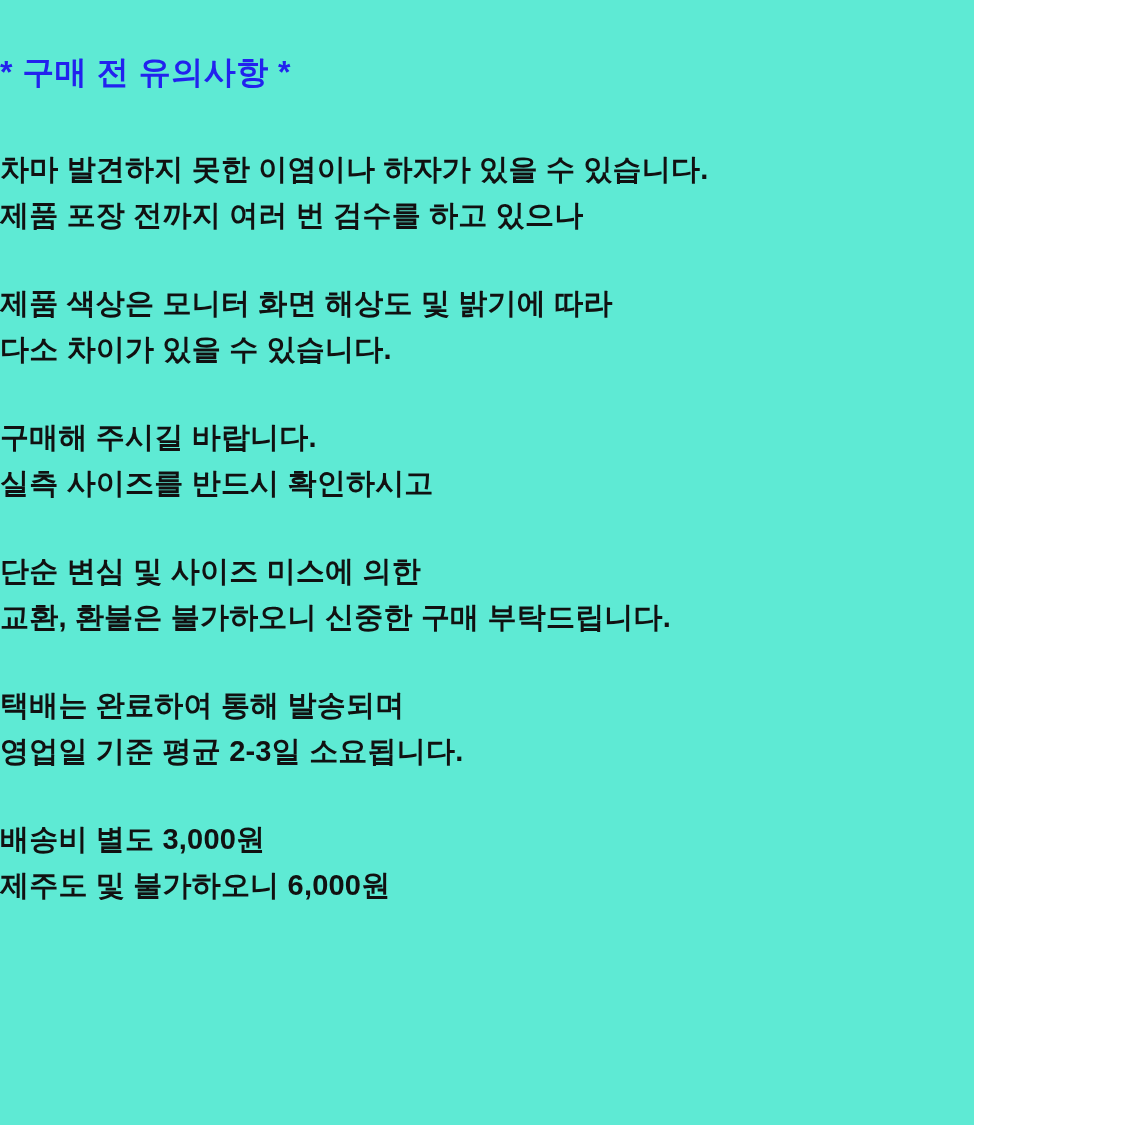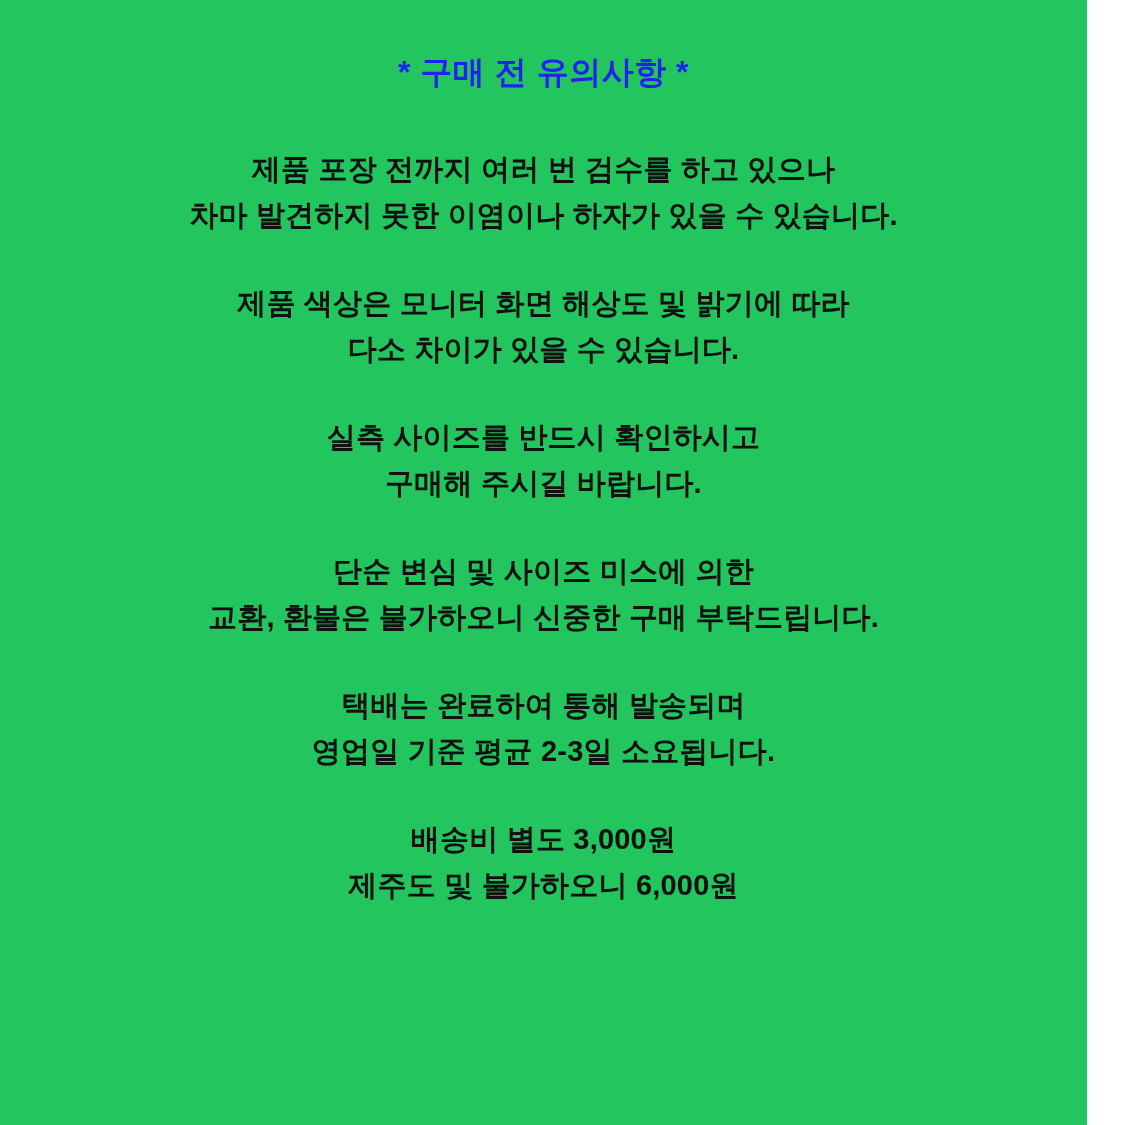--- a/index.html
+++ b/index.html
@@ -3,24 +3,24 @@
 <meta charset="utf-8">
 <style>
   * { margin: 0; padding: 0; box-sizing: border-box; }
   html, body {
     width: 1125px;
     height: 1125px;
     background: #ffffff;
     font-family: "Liberation Sans", "DejaVu Sans", sans-serif;
   }
   .notice-page {
-    width: 1087px;
+    width: 974px;
     height: 1125px;
-    background: #22c55e;
-    text-align: center;
+    background: #5eead4;
+    text-align: left;
     padding-top: 50px;
     overflow: hidden;
   }
   .notice-title {
     font-size: 32px;
     font-weight: 700;
     color: #2222ee;
     letter-spacing: 0.5px;
     line-height: 44px;
     margin-bottom: 52px;
@@ -41,32 +41,32 @@
 <body>
 
 <div class="notice-page">
 
   <h1 class="notice-title">* 구매 전 유의사항 *</h1>
 
   <div class="notice-paragraph">
   </div>
 
   <div class="notice-paragraph">
+    <span class="notice-line">차마 발견하지 못한 이염이나 하자가 있을 수 있습니다.</span>
     <span class="notice-line">제품 포장 전까지 여러 번 검수를 하고 있으나</span>
-    <span class="notice-line">차마 발견하지 못한 이염이나 하자가 있을 수 있습니다.</span>
   </div>
 
   <div class="notice-paragraph">
     <span class="notice-line">제품 색상은 모니터 화면 해상도 및 밝기에 따라</span>
     <span class="notice-line">다소 차이가 있을 수 있습니다.</span>
   </div>
 
   <div class="notice-paragraph">
+    <span class="notice-line">구매해 주시길 바랍니다.</span>
     <span class="notice-line">실측 사이즈를 반드시 확인하시고</span>
-    <span class="notice-line">구매해 주시길 바랍니다.</span>
   </div>
 
   <div class="notice-paragraph">
     <span class="notice-line">단순 변심 및 사이즈 미스에 의한</span>
     <span class="notice-line">교환, 환불은 불가하오니 신중한 구매 부탁드립니다.</span>
   </div>
 
   <div class="notice-paragraph">
     <span class="notice-line">택배는 완료하여 통해 발송되며</span>
     <span class="notice-line">영업일 기준 평균 2-3일 소요됩니다.</span>

